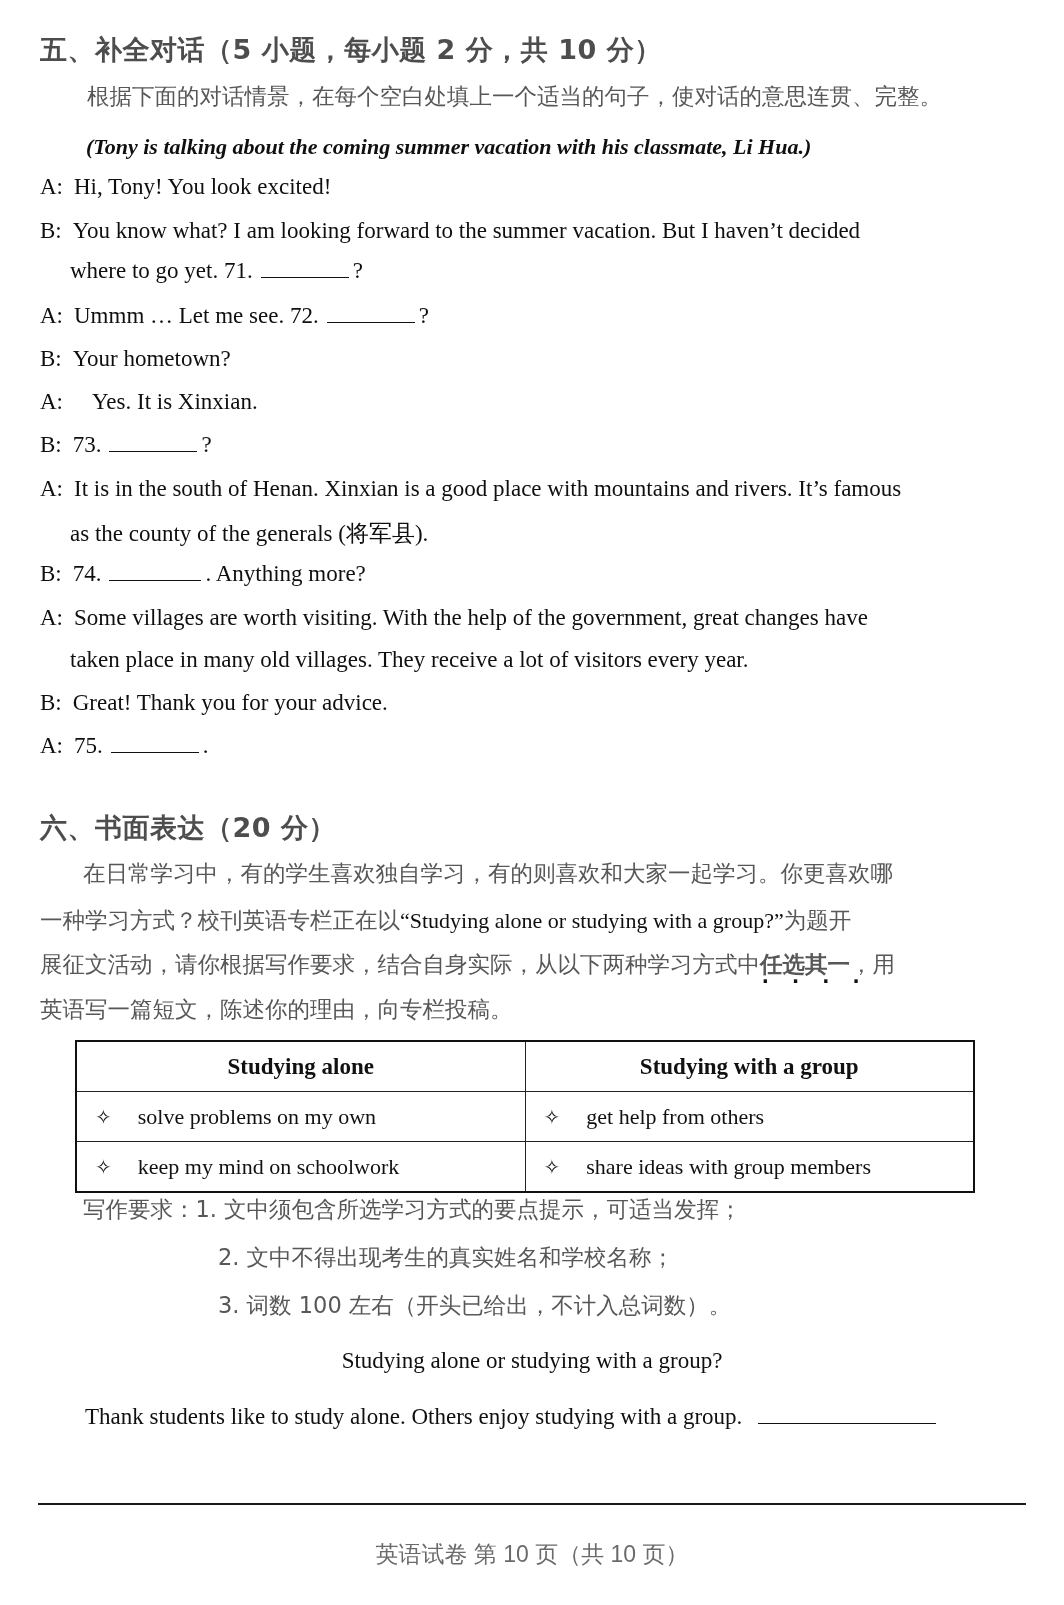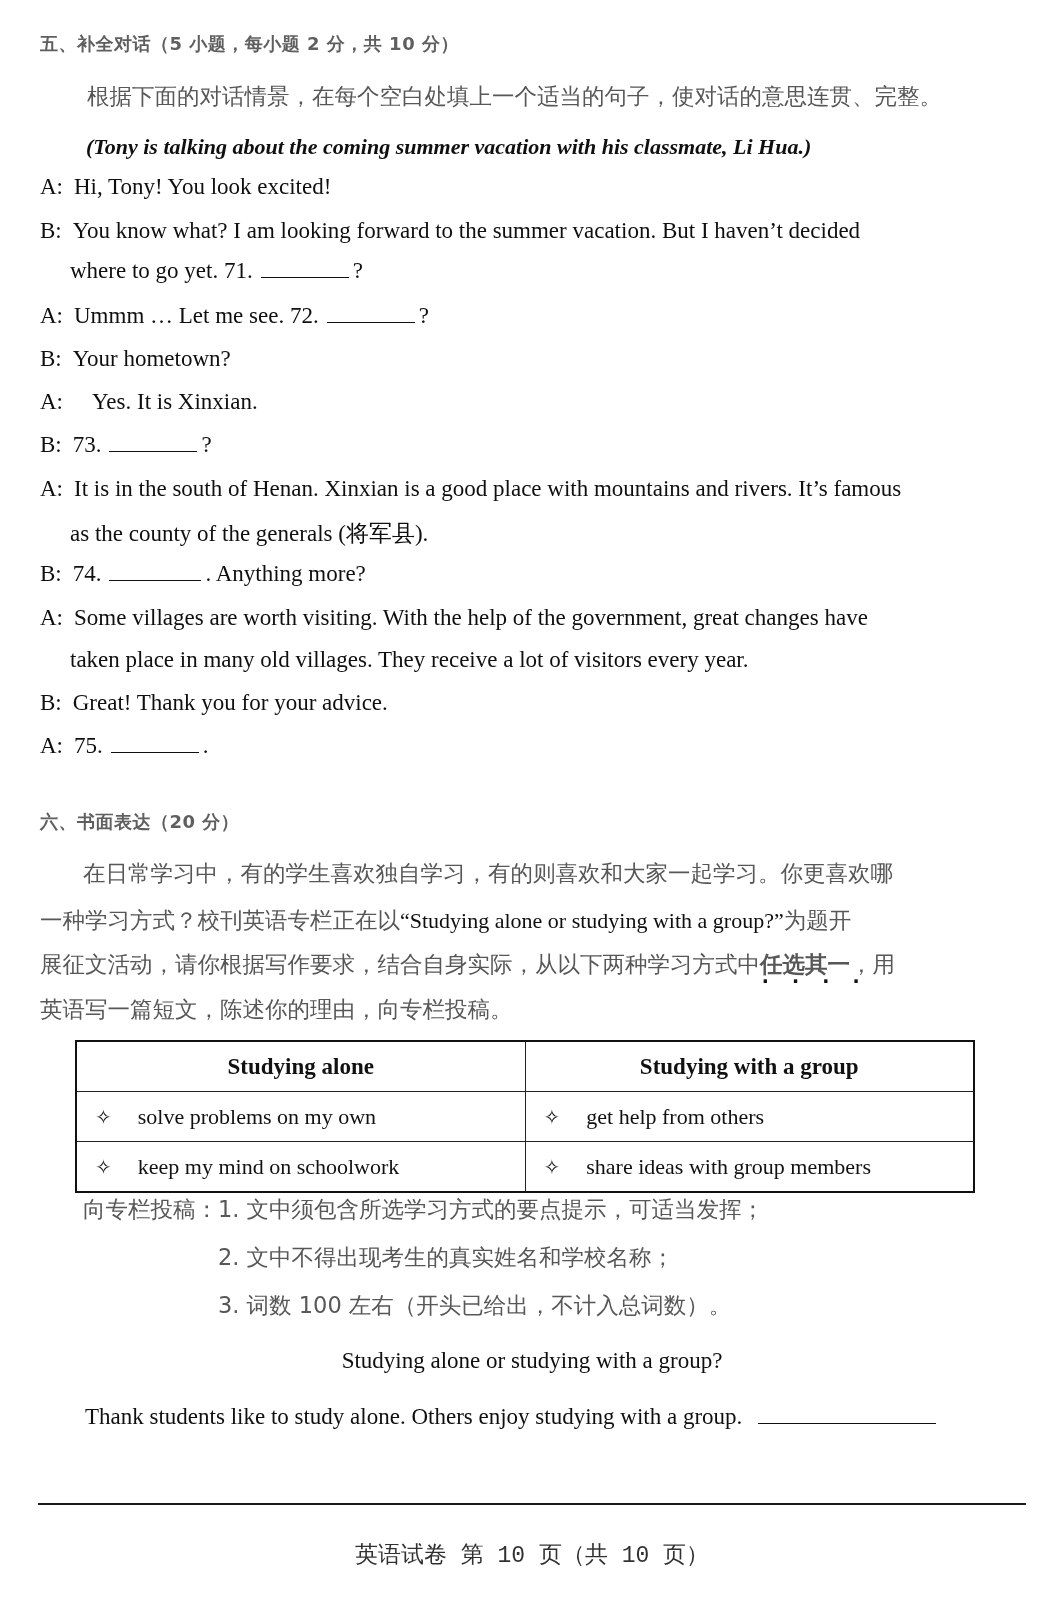--- a/index.html
+++ b/index.html
@@ -18,23 +18,23 @@
   .page {
     position: absolute;
     inset: 0;
     padding: 0;
   }
 
   
   .section-head {
     font-family: "DejaVu Sans", "Liberation Sans", sans-serif;
     font-weight: bold;
-    font-size: 18px;
+    font-size: 27px;
     letter-spacing: 0.5px;
-    color: #0f766e;
+    color: #1d4ed8;
   }
   .para-cn {
     font-family: "DejaVu Sans", "Liberation Sans", sans-serif;
     font-size: 22.5px;
     line-height: 1.0;
     color: #0369a1;
     white-space: nowrap;
   }
   .en {
     font-family: "Liberation Serif", "DejaVu Serif", serif;
@@ -110,23 +110,23 @@
 
   
   .rule {
     position: absolute;
     background: #1a1a1a;
   }
   .footer-txt {
     position: absolute;
     width: 100%;
     text-align: center;
-    font-family: Liberation Mono, monospace;
+    font-family: Liberation Sans, sans-serif;
     font-size: 23px;
-    color: #4c1d95;
+    color: #4d7c0f;
   }
 
   
   .page { filter: saturate(0); }
 </style>
 </head>
 <body>
 
 <div class="page">
 
@@ -252,21 +252,21 @@
           <span class="cellwrap">
             <span class="dia">✧</span>
             <span>share ideas with group members</span>
           </span>
         </td>
       </tr>
     </tbody>
   </table>
 
   <div style="position:absolute; left:83px; top:1198px; white-space:nowrap;">
-    <span class="para-cn">向专栏投稿：</span><span class="para-cn">1. 文中须包含所选学习方式的要点提示，可适当发挥；</span>
+    <span class="para-cn">写作要求：</span><span class="para-cn">1. 文中须包含所选学习方式的要点提示，可适当发挥；</span>
   </div>
   <div class="para-cn" style="position:absolute; left:218px; top:1246px;">2. 文中不得出现考生的真实姓名和学校名称；</div>
   <div class="para-cn" style="position:absolute; left:218px; top:1294px;">3. 词数 100 左右（开头已给出，不计入总词数）。</div>
 
   <div class="en" style="position:absolute; left:0; top:1348px; width:1064px; text-align:center; white-space:normal;">Studying alone or studying with a group?</div>
 
   <div style="position:absolute; left:85px; top:1404px; white-space:nowrap;">
     <span class="en">Thank students like to study alone. Others enjoy studying with a group.</span>
     <span class="blank" style="width:178px; margin-left:12px;"></span>
   </div>

